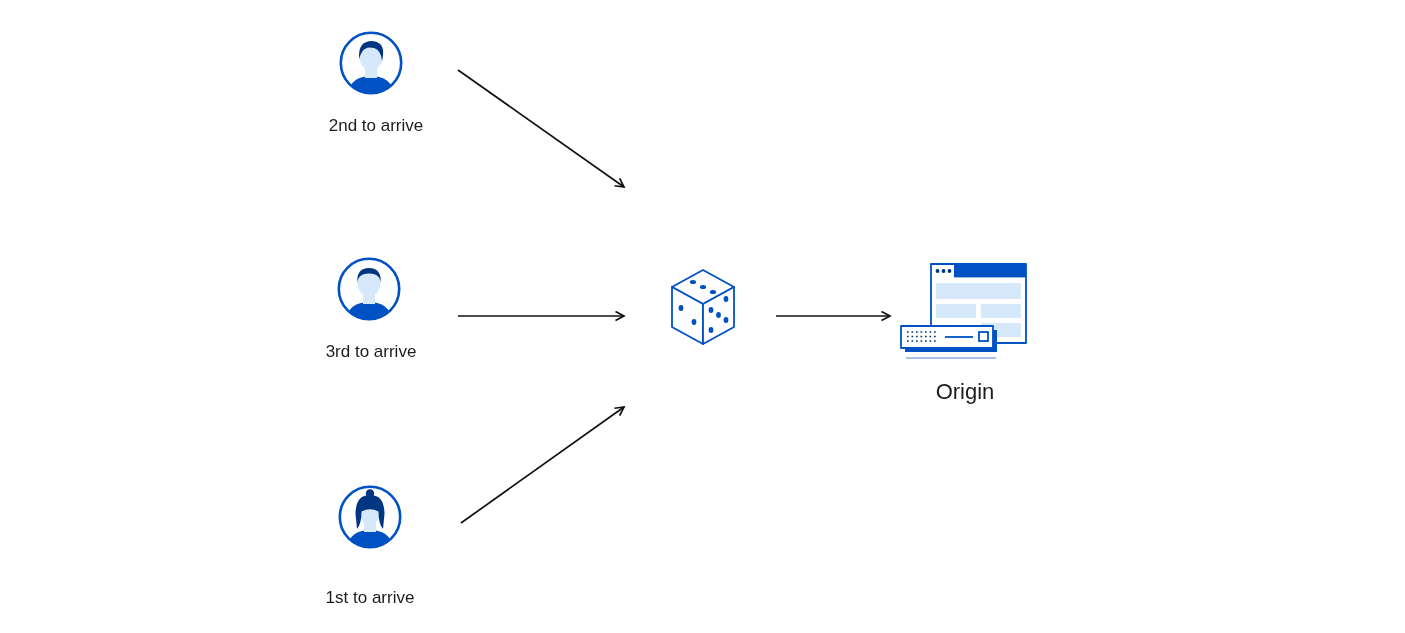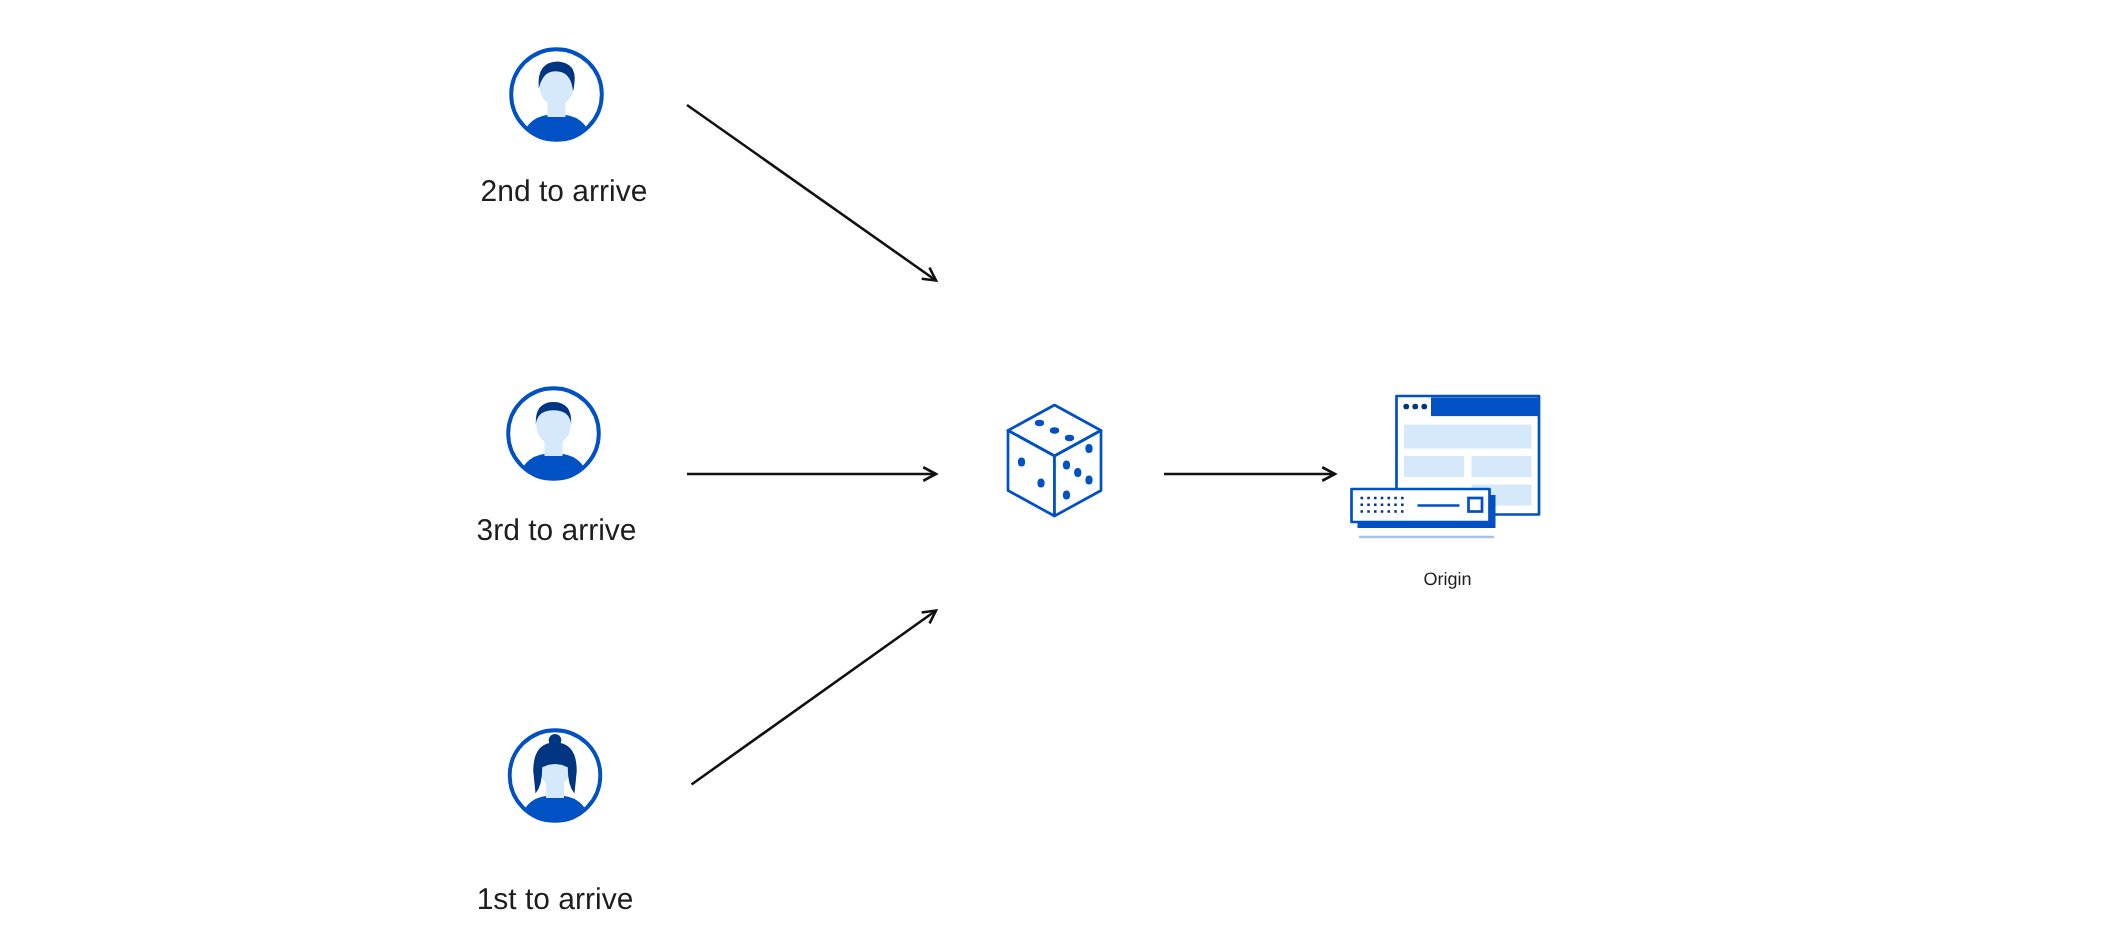--- a/index.html
+++ b/index.html
@@ -17,21 +17,21 @@
     background:var(--white,#fff);
     overflow:hidden;
     font-family:"Liberation Sans",sans-serif;
   }
   .arrows{position:absolute;left:0;top:0;}
   .arrows line{stroke:var(--arrow,#111);stroke-width:1.7;}
   .node{position:absolute;line-height:0;}
   .label{
     position:absolute;
     transform:translateX(-50%);
-    font-size:20px;
+    font-size:17px;
     color:var(--ink,#1d1d1f);
     white-space:nowrap;
     line-height:1.2;
   }
   
   .f-white{fill:#ffffff;}
   .f-blue{fill:var(--blue,#0051c3);}
   .f-dark{fill:var(--dark,#003681);}
   .f-light{fill:var(--light,#d6e9fb);}
   .s18{stroke:var(--blue,#0051c3);stroke-width:1.8;stroke-linejoin:round;}
@@ -153,15 +153,15 @@
       <rect x="7" y="68" width="92" height="22" class="f-blue"></rect>
       <rect x="3" y="64" width="92" height="22" class="f-white s18"></rect>
       <line x1="9" y1="70" x2="39" y2="70" class="dotline"></line>
       <line x1="9" y1="74.5" x2="39" y2="74.5" class="dotline"></line>
       <line x1="9" y1="79" x2="39" y2="79" class="dotline"></line>
       <line x1="47" y1="75" x2="75" y2="75" class="srvline"></line>
       <rect x="81" y="70" width="9" height="9" class="f-light srvline"></rect>
       <line x1="8" y1="96" x2="98" y2="96" class="srvline" opacity="0.35"></line>
     </svg>
   </div>
-  <div class="label" style="left:965px;top:379px;font-size:12px">Origin</div>
+  <div class="label" style="left:965px;top:379px;font-size:22px">Origin</div>
 
 </div>
 
 </body></html>

